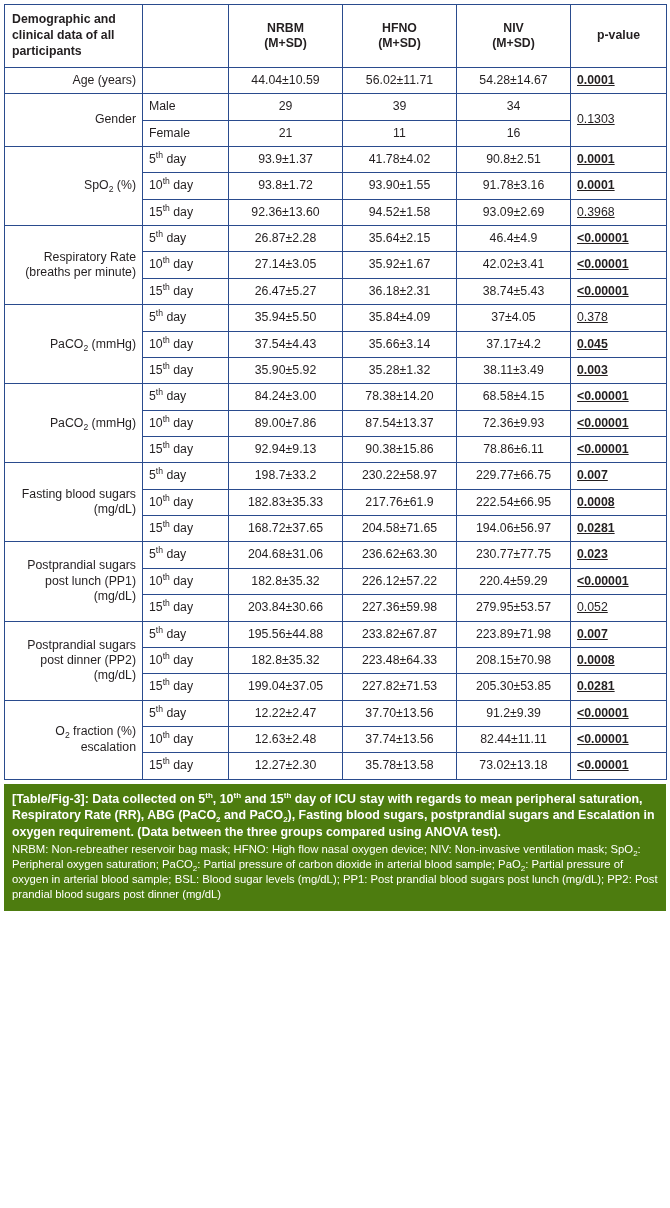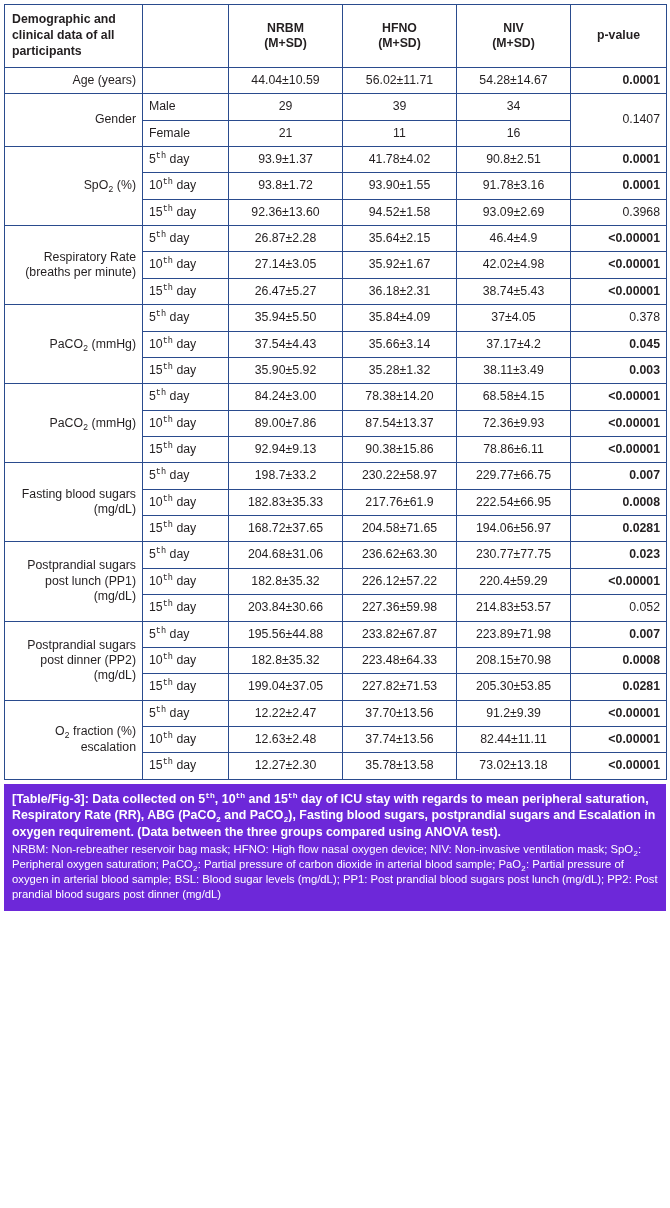--- a/index.html
+++ b/index.html
@@ -55,32 +55,32 @@
   td.sub {
     text-align: left;
     padding-left: 8px;
     white-space: nowrap;
   }
   td.val {
     text-align: center;
     white-space: nowrap;
   }
   td.pval {
-    text-align: right;
+    text-align: left;
     white-space: nowrap;
+    text-decoration: underline;
   }
   td.pval.bold { font-weight: bold; }
   sub, sup {
     font-size: 8.6px;
     line-height: 0;
-    font-family: Liberation Mono, monospace;
   }
   .caption {
     margin-top: 4px;
-    background: #6d28d9;
+    background: #4d7c0f;
     color: #ffffff;
     padding: 7px 8px 9px 8px;
     width: 662px;
     box-sizing: border-box;
   }
   .caption .main {
     font-size: 12.4px;
     line-height: 1.33;
     font-weight: bold;
   }
@@ -130,21 +130,21 @@
           <td class="val">56.02±11.71</td>
           <td class="val">54.28±14.67</td>
           <td class="pval bold">0.0001</td>
         </tr>
         <tr>
           <td class="rowlabel" rowspan="2">Gender</td>
           <td class="sub">Male</td>
           <td class="val">29</td>
           <td class="val">39</td>
           <td class="val">34</td>
-          <td class="pval" rowspan="2">0.1407</td>
+          <td class="pval" rowspan="2">0.1303</td>
         </tr>
         <tr>
           <td class="sub">Female</td>
           <td class="val">21</td>
           <td class="val">11</td>
           <td class="val">16</td>
         </tr>
         <tr>
           <td class="rowlabel" rowspan="3">SpO<sub>2</sub> (%)</td>
           <td class="sub">5<sup>th</sup> day</td>
@@ -172,21 +172,21 @@
           <td class="sub">5<sup>th</sup> day</td>
           <td class="val">26.87±2.28</td>
           <td class="val">35.64±2.15</td>
           <td class="val">46.4±4.9</td>
           <td class="pval bold">&lt;0.00001</td>
         </tr>
         <tr>
           <td class="sub">10<sup>th</sup> day</td>
           <td class="val">27.14±3.05</td>
           <td class="val">35.92±1.67</td>
-          <td class="val">42.02±4.98</td>
+          <td class="val">42.02±3.41</td>
           <td class="pval bold">&lt;0.00001</td>
         </tr>
         <tr>
           <td class="sub">15<sup>th</sup> day</td>
           <td class="val">26.47±5.27</td>
           <td class="val">36.18±2.31</td>
           <td class="val">38.74±5.43</td>
           <td class="pval bold">&lt;0.00001</td>
         </tr>
         <tr>
@@ -267,21 +267,21 @@
           <td class="sub">10<sup>th</sup> day</td>
           <td class="val">182.8±35.32</td>
           <td class="val">226.12±57.22</td>
           <td class="val">220.4±59.29</td>
           <td class="pval bold">&lt;0.00001</td>
         </tr>
         <tr>
           <td class="sub">15<sup>th</sup> day</td>
           <td class="val">203.84±30.66</td>
           <td class="val">227.36±59.98</td>
-          <td class="val">214.83±53.57</td>
+          <td class="val">279.95±53.57</td>
           <td class="pval">0.052</td>
         </tr>
         <tr>
           <td class="rowlabel" rowspan="3">Postprandial sugars post dinner (PP2) (mg/dL)</td>
           <td class="sub">5<sup>th</sup> day</td>
           <td class="val">195.56±44.88</td>
           <td class="val">233.82±67.87</td>
           <td class="val">223.89±71.98</td>
           <td class="pval bold">0.007</td>
         </tr>

